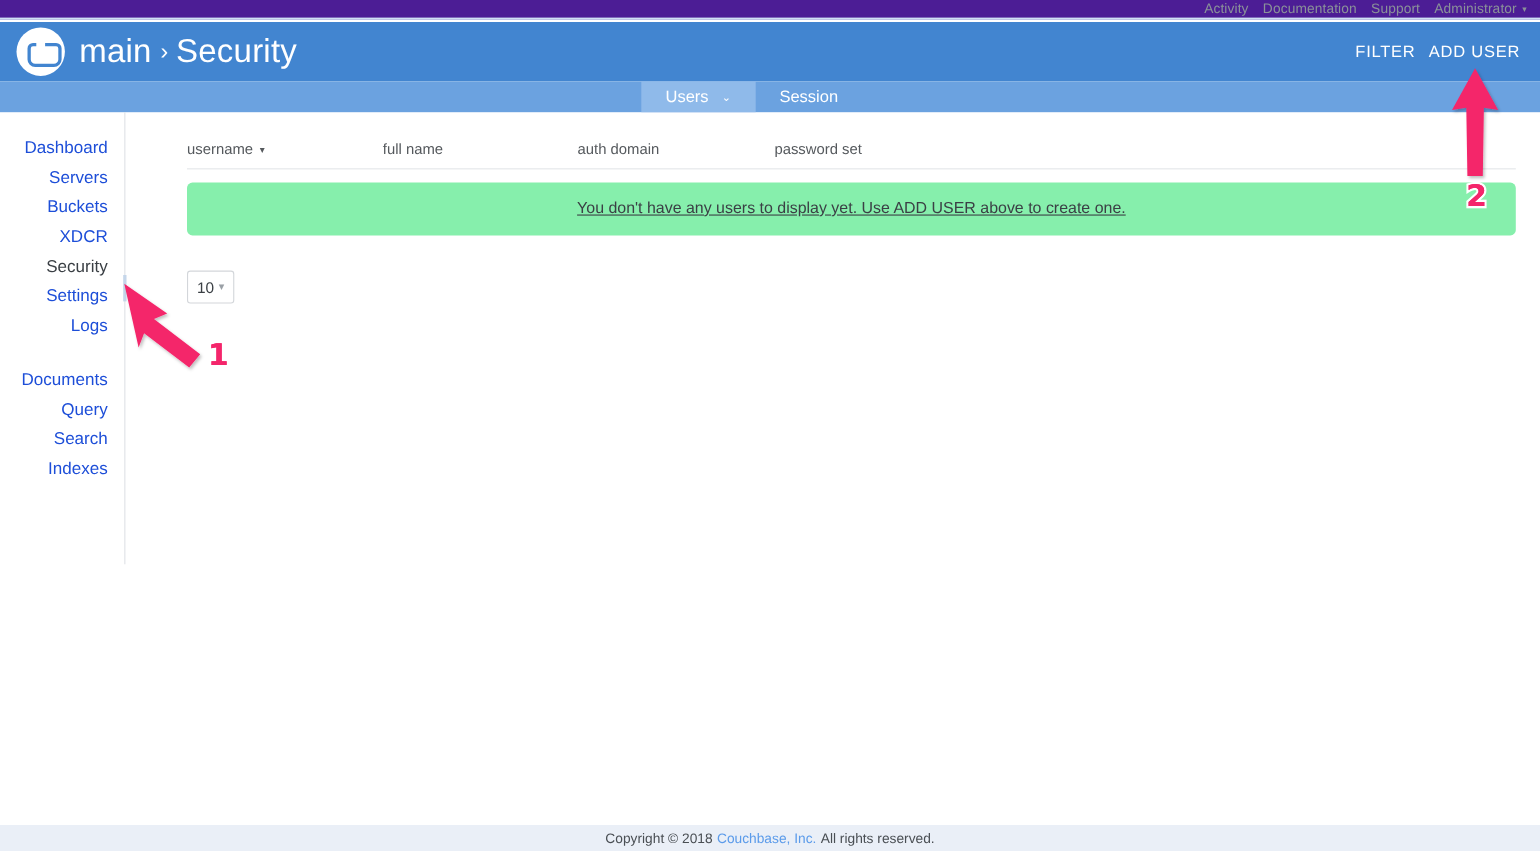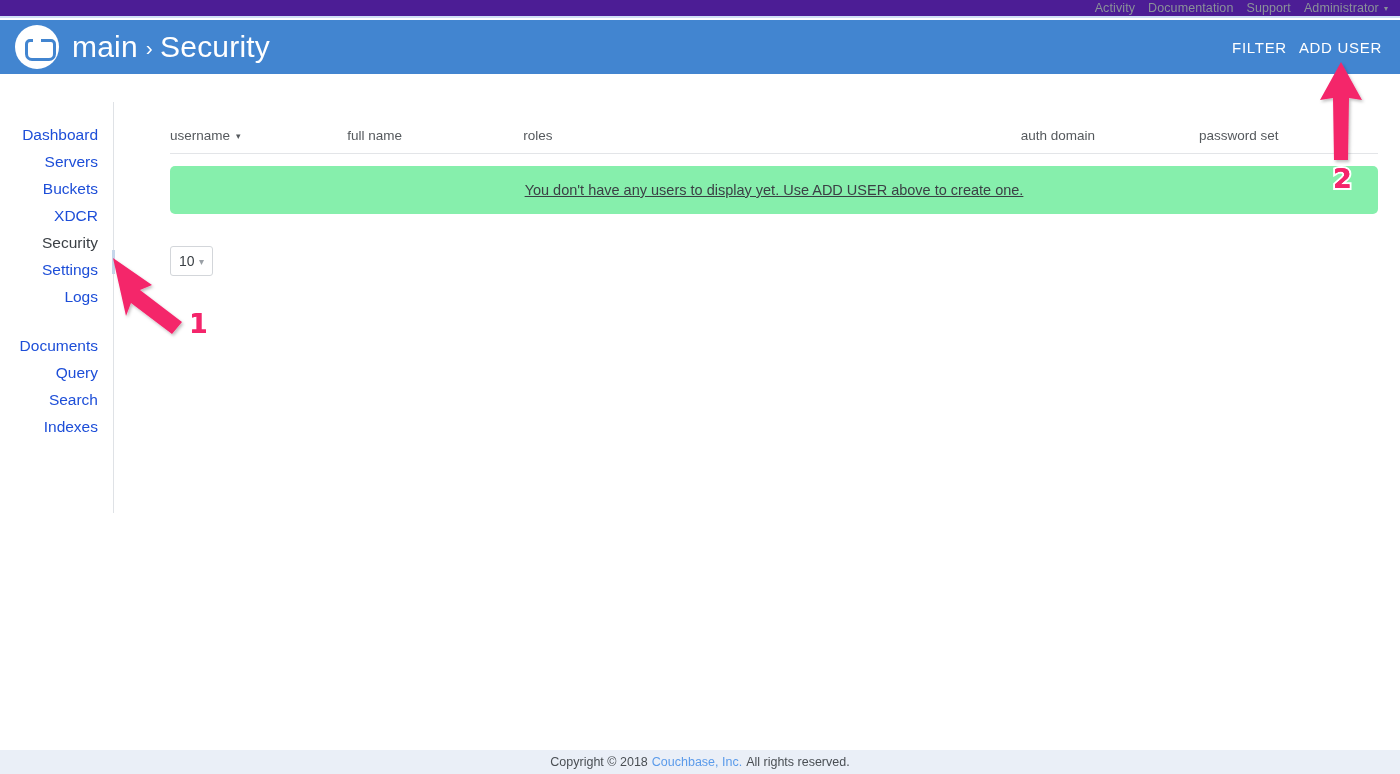--- a/index.html
+++ b/index.html
@@ -323,20 +323,30 @@
       <span>main</span>
       <span class="brand-sep">›</span>
       <span>Security</span>
     </div>
     <div class="header-actions">
       <div class="header-btn">FILTER</div>
       <div class="header-btn">ADD USER</div>
     </div>
   </div>
 
+  <div class="tabstrip">
+    <div class="tab-spacer"></div>
+    <div class="tab active">
+      <span>Users</span>
+      <span class="tab-caret">⌄</span>
+    </div>
+    <div class="tab">
+      <span>Session</span>
+    </div>
+  </div>
 
   <div class="sidebar">
     <div class="nav-item">Dashboard</div>
     <div class="nav-item">Servers</div>
     <div class="nav-item">Buckets</div>
     <div class="nav-item">XDCR</div>
     <div class="nav-item active">Security</div>
     <div class="nav-item">Settings</div>
     <div class="nav-item">Logs</div>
     <div class="nav-gap"></div>
@@ -347,21 +357,20 @@
     <div class="nav-active-marker"></div>
   </div>
 
   <div class="content">
 
     <div class="table-head">
       <div class="th th-username">
         <span>username</span><span class="th-sort">▾</span>
       </div>
       <div class="th th-fullname">full name</div>
-      <div class="th th-roles">roles</div>
       <div class="th th-auth">auth domain</div>
       <div class="th th-password">password set</div>
     </div>
 
     <div class="empty-row">
       <span>You don't have any users to display yet. Use ADD USER above to create one.</span>
     </div>
 
     <div class="pager">
       <div class="select-box">

